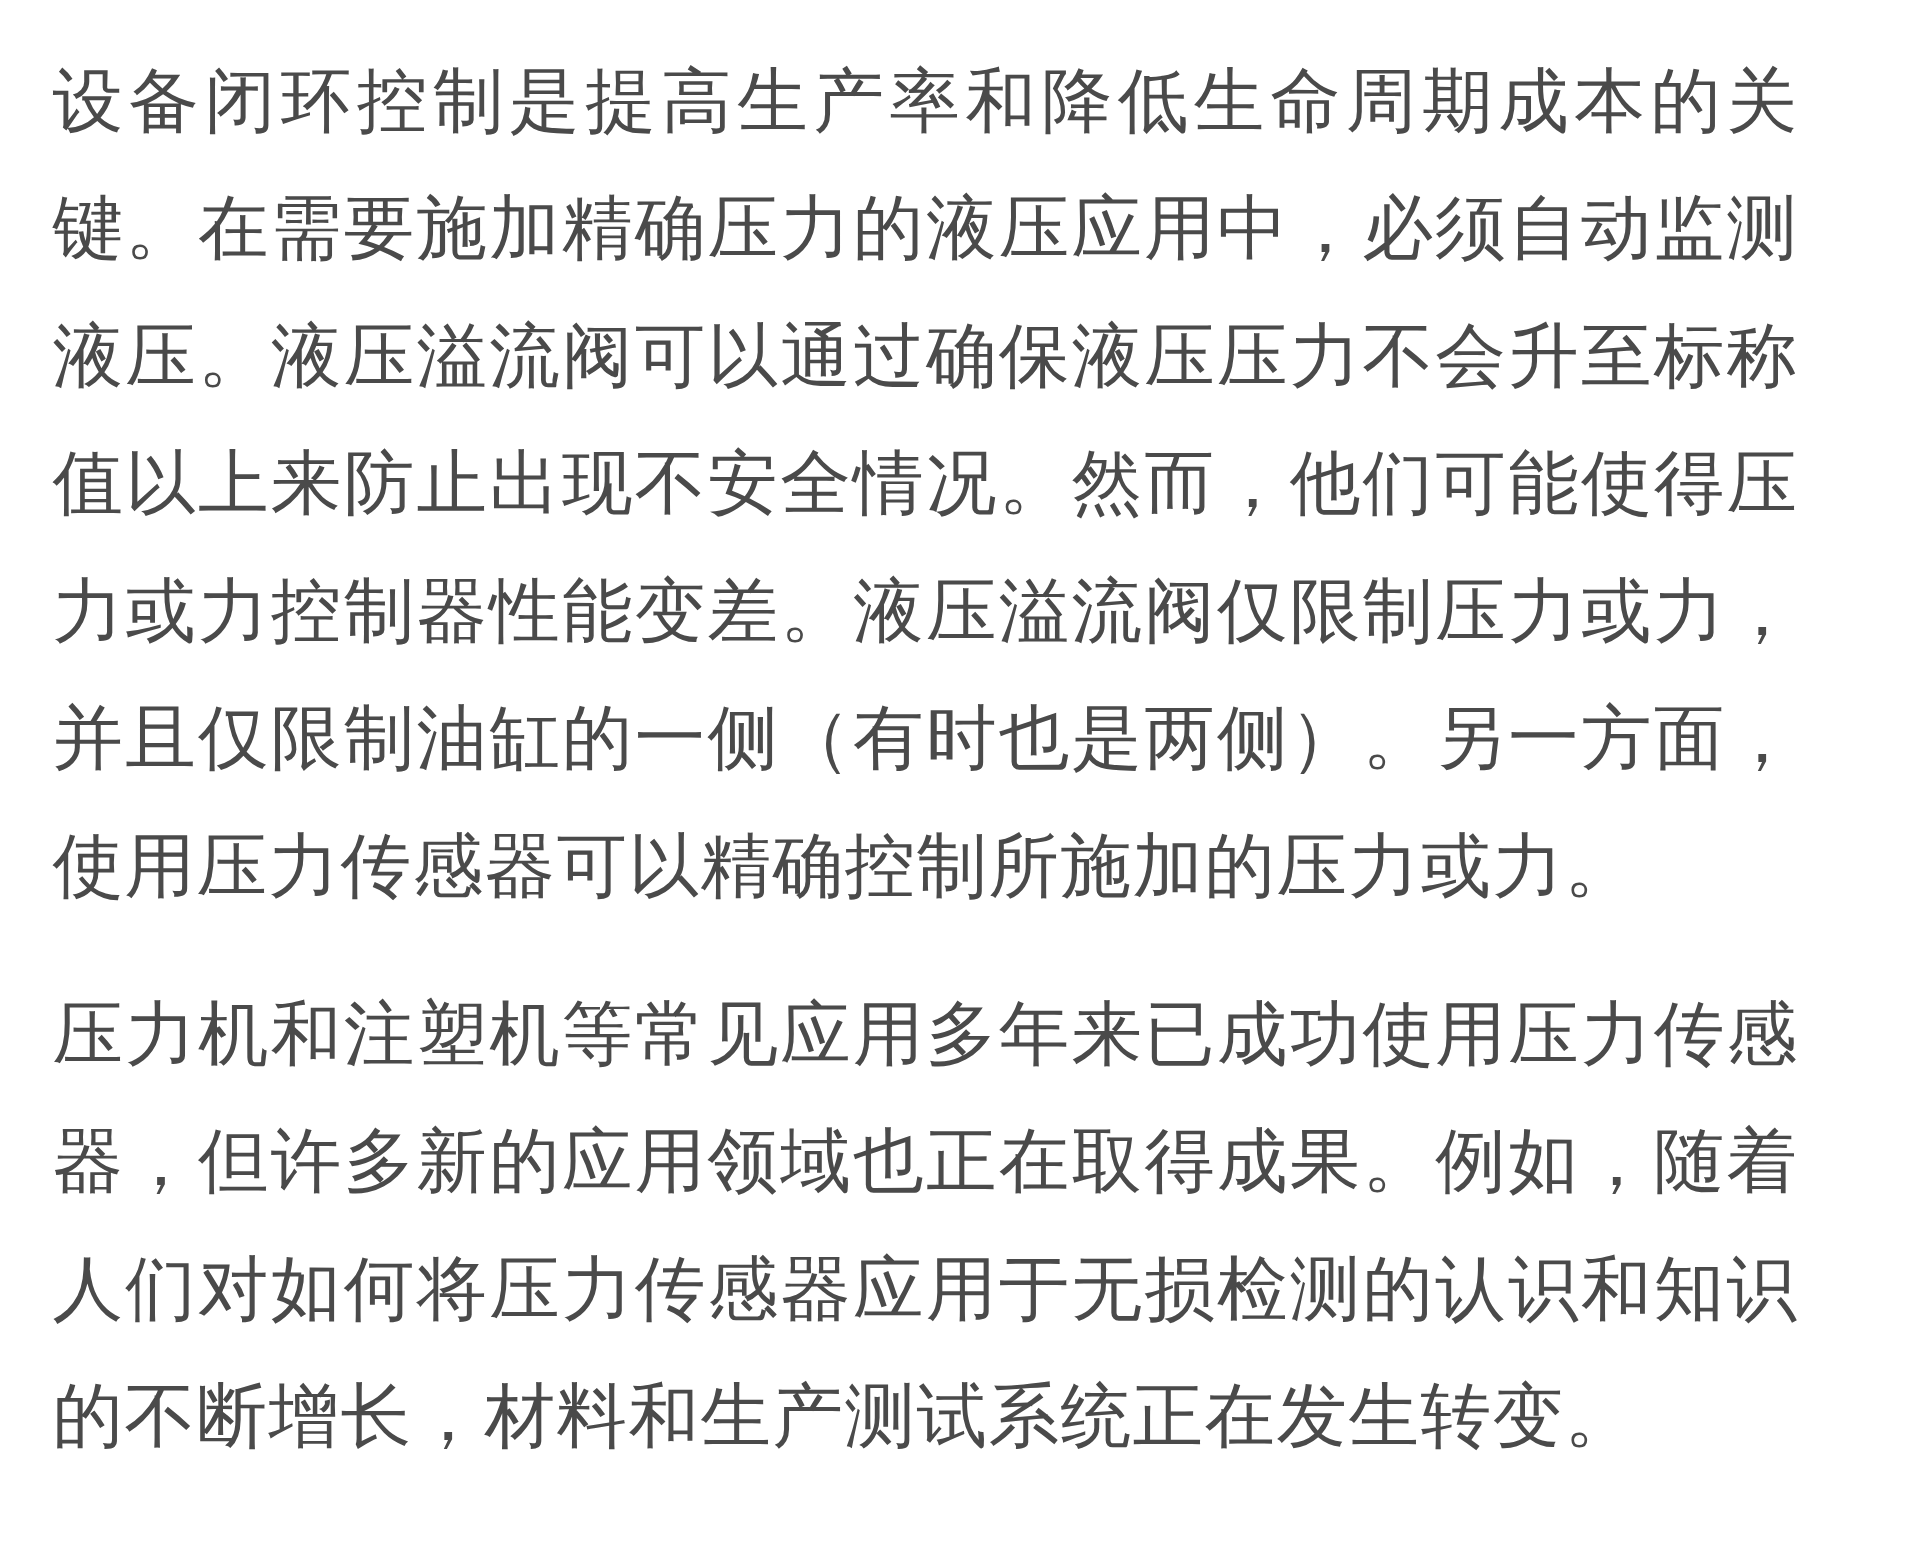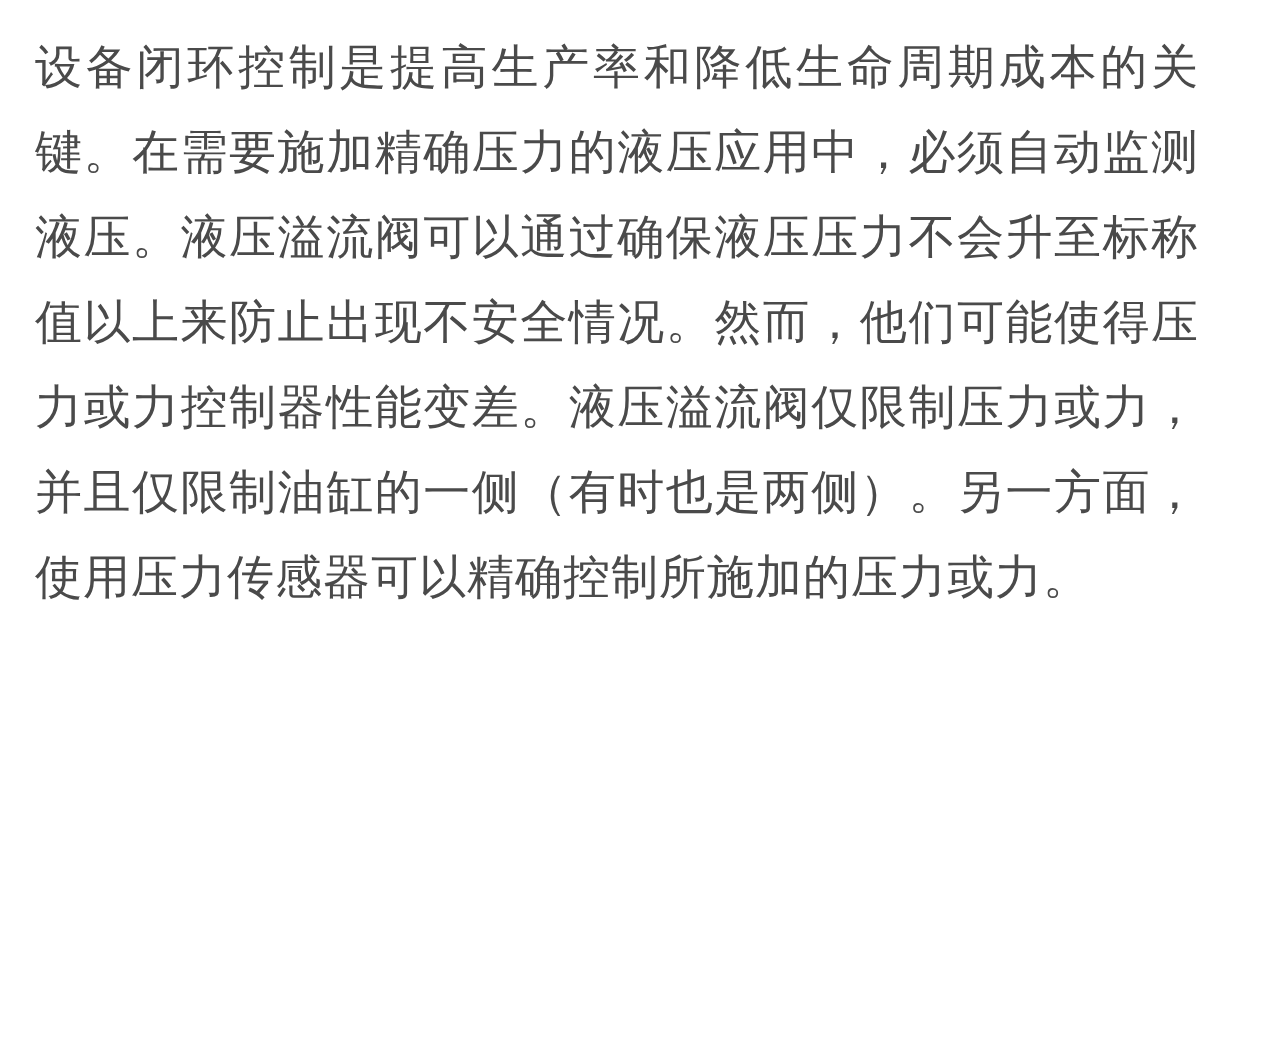--- a/index.html
+++ b/index.html
@@ -31,13 +31,14 @@
   }
   .article p + p {
     margin-top: 27px;
   }
 </style>
 </head>
 <body>
 
 <main class="article">
   <p>设备闭环控制是提高生产率和降低生命周期成本的关键。在需要施加精确压力的液压应用中，必须自动监测液压。液压溢流阀可以通过确保液压压力不会升至标称值以上来防止出现不安全情况。然而，他们可能使得压力或力控制器性能变差。液压溢流阀仅限制压力或力，并且仅限制油缸的一侧（有时也是两侧）。另一方面，使用压力传感器可以精确控制所施加的压力或力。</p>
+  <p>压力机和注塑机等常见应用多年来已成功使用压力传感器，但许多新的应用领域也正在取得成果。例如，随着人们对如何将压力传感器应用于无损检测的认识和知识的不断增长，材料和生产测试系统正在发生转变。</p>
 </main>
 
 </body></html>

